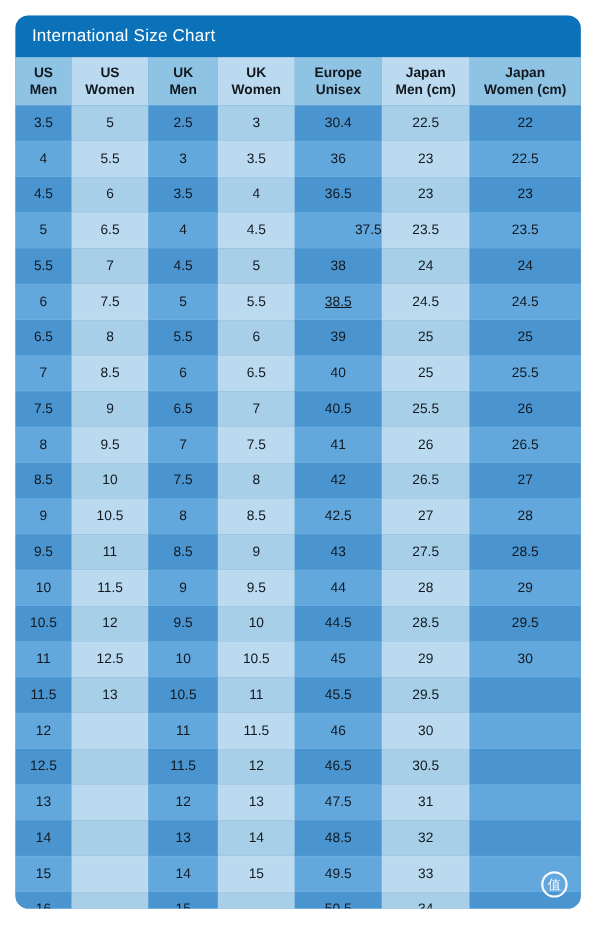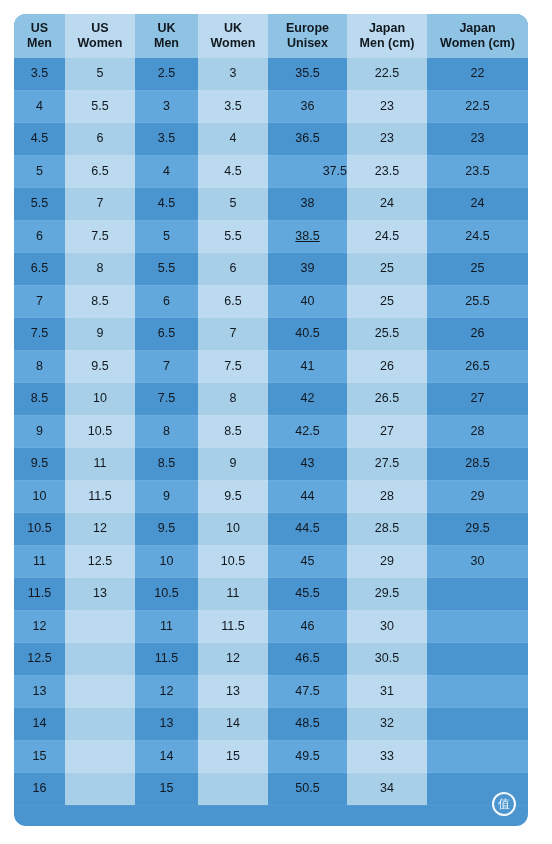--- a/index.html
+++ b/index.html
@@ -105,20 +105,23 @@
     font-size: 19px;
     font-family: "DejaVu Sans", sans-serif;
     letter-spacing: 1px;
   }
 </style>
 </head>
 <body>
 
 <div id="chart-card">
 
+  <div id="title-bar">
+    <span id="title-text">International Size Chart</span>
+  </div>
 
   <table class="size-table">
     <thead>
       <tr class="head-row" id="head-row">
           <th class="cOdd" style="width: 51px;">
             <div>US</div>
             <div>Men</div>
           </th>
           <th class="cEven" style="width: 70px;">
             <div>US</div>
@@ -145,21 +148,21 @@
             <div>Women (cm)</div>
           </th>
         </tr>
     </thead>
     <tbody id="table-body">
         <tr class="body-row row-a">
           <td class="cOdd" style="width: 51px;">3.5</td>
           <td class="cEven" style="width: 70px;">5</td>
           <td class="cOdd" style="width: 63px;">2.5</td>
           <td class="cEven" style="width: 70px;">3</td>
-          <td class="cOdd" style="width: 79px;">35.5</td>
+          <td class="cOdd" style="width: 79px;">30.4</td>
           <td class="cEven" style="width: 80px;">22.5</td>
           <td class="cOdd" style="width: 101px;">22</td>
         </tr>
         <tr class="body-row row-b">
           <td class="cOdd" style="width: 51px;">4</td>
           <td class="cEven" style="width: 70px;">5.5</td>
           <td class="cOdd" style="width: 63px;">3</td>
           <td class="cEven" style="width: 70px;">3.5</td>
           <td class="cOdd" style="width: 79px;">36</td>
           <td class="cEven" style="width: 80px;">23</td>

